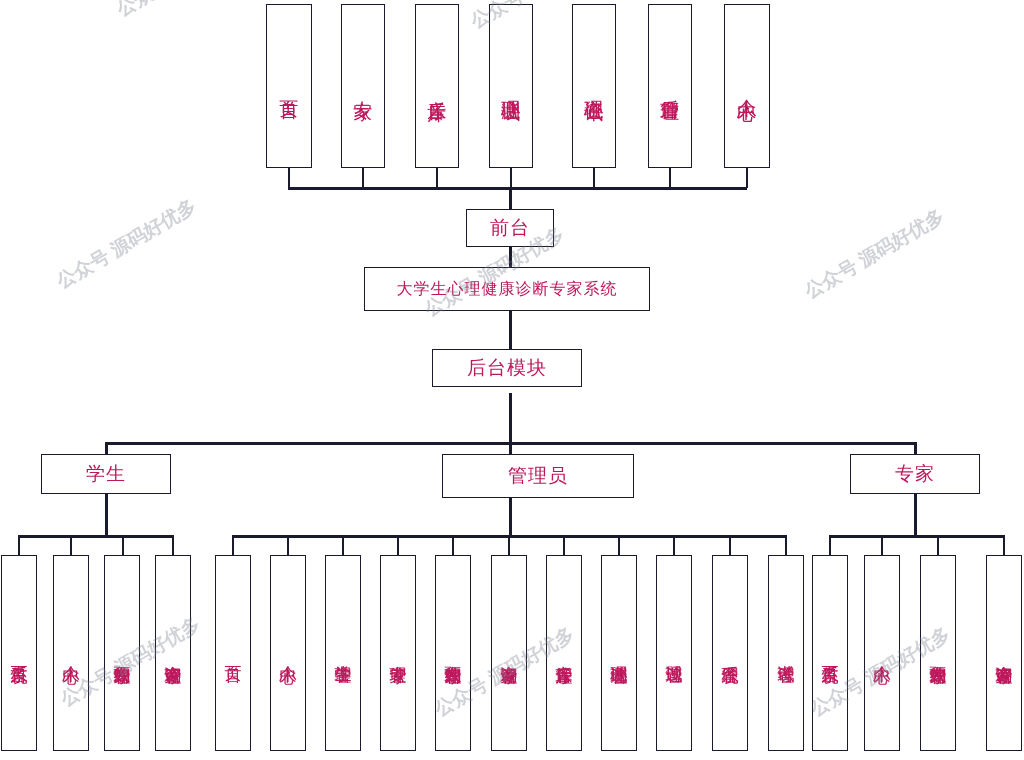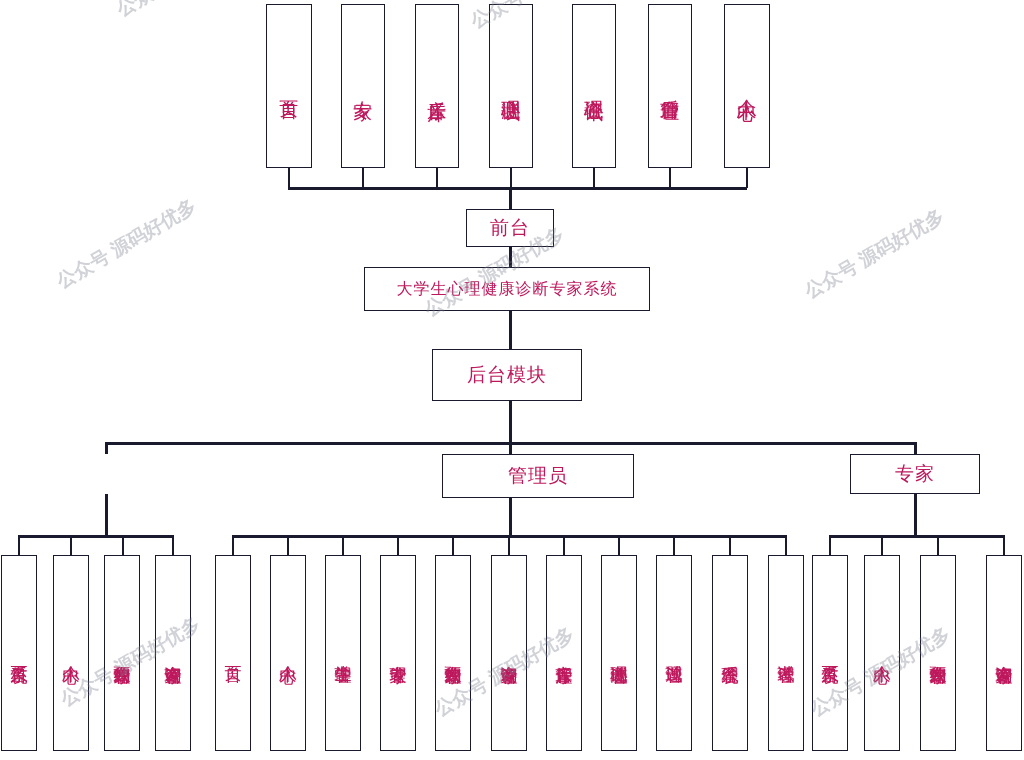--- a/index.html
+++ b/index.html
@@ -114,30 +114,33 @@
   </div>
 
   <div class="line v thick" style="left:509px; top:247px; height:20px;"></div>
 
   <div class="node hnode wide" style="left:364px; top:267px; width:286px; height:44px;">
     <span>大学生心理健康诊断专家系统</span>
   </div>
 
   <div class="line v thick" style="left:509px; top:311px; height:38px;"></div>
 
-  <div class="node hnode" style="left:432px; top:349px; width:150px; height:52px;">
+  <div class="node hnode" style="left:432px; top:349px; width:150px; height:38px;">
     <span>后台模块</span>
   </div>
 
   <div class="line v thick" style="left:509px; top:393px; height:50px;"></div>
   <div class="line h thick" style="left:105px; top:442px; width:810px;"></div>
   <div class="line v thick" style="left:105px; top:442px; height:12px;"></div>
   <div class="line v thick" style="left:509px; top:442px; height:12px;"></div>
   <div class="line v thick" style="left:914px; top:442px; height:12px;"></div>
 
+  <div class="node hnode" style="left:41px; top:454px; width:130px; height:40px;">
+    <span>学生</span>
+  </div>
   <div class="node hnode" style="left:442px; top:454px; width:192px; height:44px;">
     <span>管理员</span>
   </div>
   <div class="node hnode" style="left:850px; top:454px; width:130px; height:40px;">
     <span>专家</span>
   </div>
 
   <div class="line v thick" style="left:105px; top:494px; height:42px;"></div>
   <div class="line h thick" style="left:18px; top:535px; width:155px;"></div>
   <div class="line v" style="left:18px; top:535px; height:20px;"></div>

